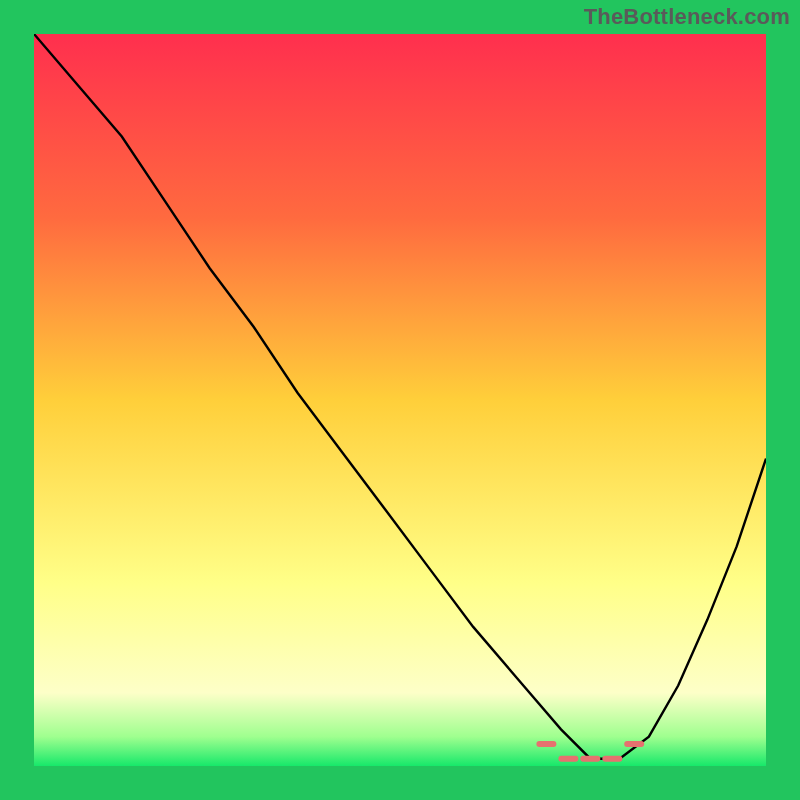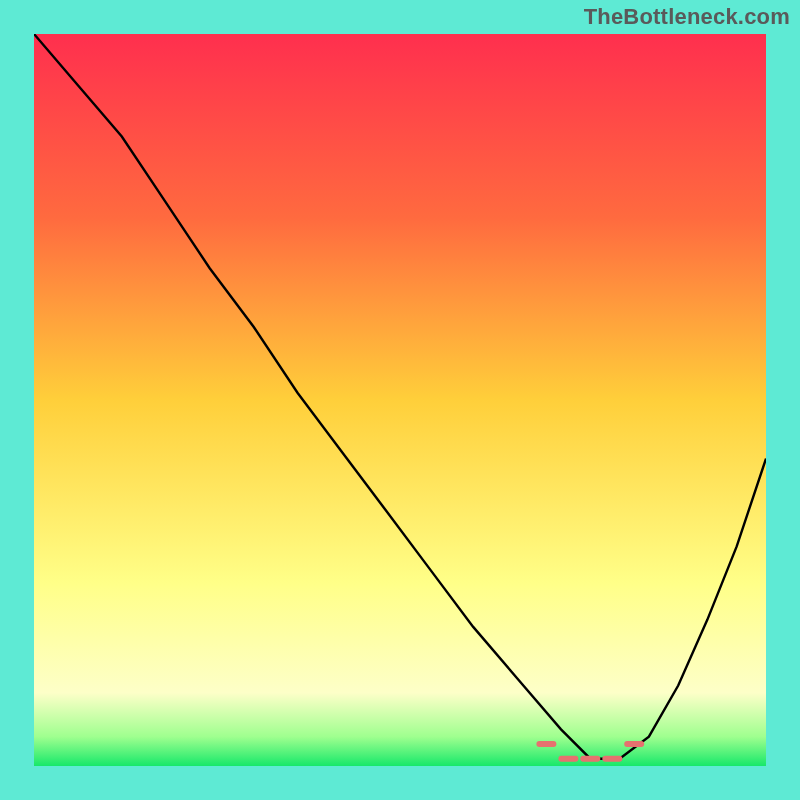--- a/index.html
+++ b/index.html
@@ -8,21 +8,21 @@
     width: 800px;
     height: 800px;
     background: #000;
     font-family: Arial, Helvetica, sans-serif;
     overflow: hidden;
   }
   .frame {
     position: relative;
     width: 800px;
     height: 800px;
-    background: #5eead4;
+    background: #22c55e;
   }
   .watermark {
     position: absolute;
     top: 4px;
     right: 10px;
     color: #5a5a5a;
     font-size: 22px;
     font-weight: 600;
     letter-spacing: 0.2px;
     z-index: 10;

